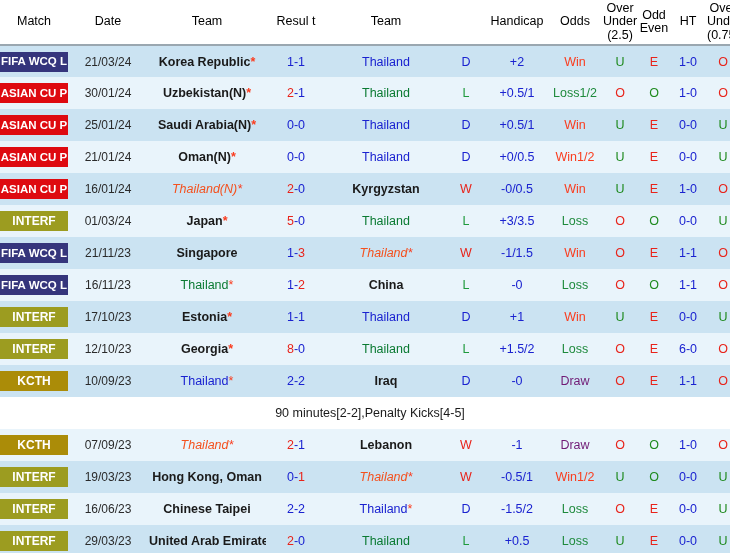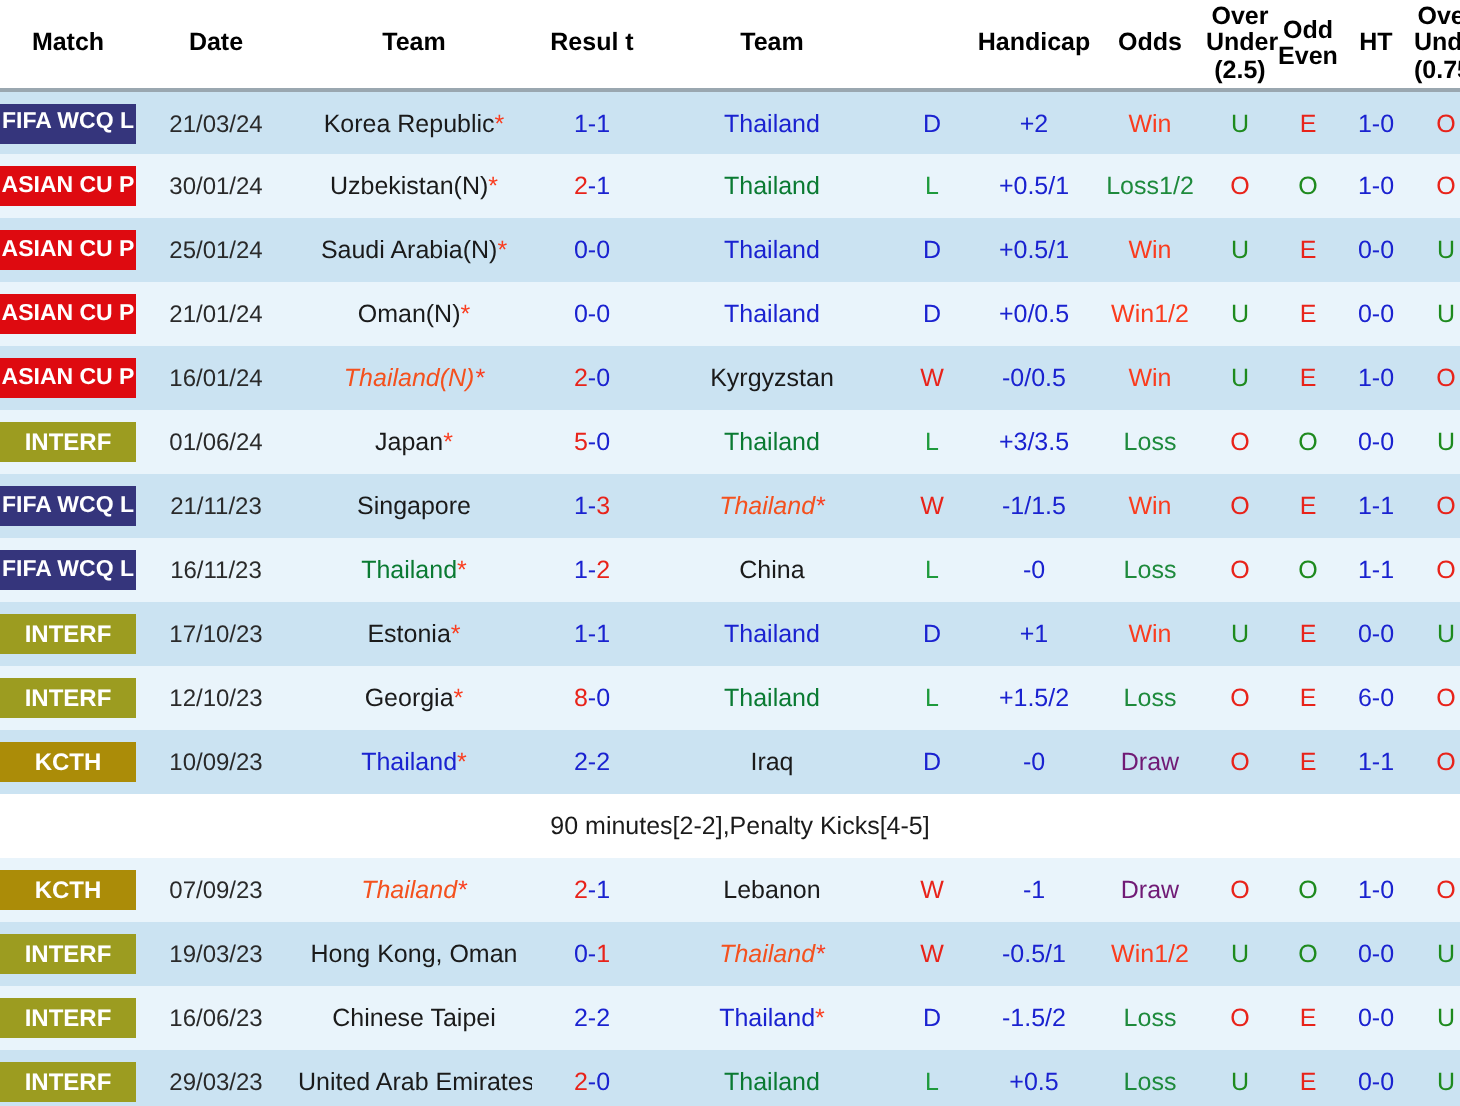--- a/index.html
+++ b/index.html
@@ -12,21 +12,21 @@
   #wrap{width:730px;height:553px;position:relative;}
 
   table.stats{
     width:730px;border-collapse:collapse;table-layout:fixed;
   }
   
   thead th{
     background:#ffffff;
     color:#000000;
     font-size:12.5px;
-    font-weight:bold;
+    font-weight:normal;
     text-align:center;
     vertical-align:middle;
     height:44px;
     padding:0 1px;
     border-bottom:2px solid #9aa7b0;
     line-height:1.08;
   }
   
   col.c-match  {width:68px;}
   col.c-date   {width:80px;}
@@ -60,21 +60,21 @@
     height:20px;width:68px;
     color:#ffffff;font-weight:bold;font-size:12px;
     line-height:1.0;
     text-align:center;
     box-sizing:border-box;
     padding:0 1px;
   }
   .badge.two-line{font-size:11.5px;line-height:1.05;}
 
   
-  .t-black {color:#1a1a1a;}
+  .t-black {color:#1a1a1a;font-weight:bold;}
   .t-blue  {color:#1a22d0;}
   .t-dgreen{color:#0a7a32;}
   .t-orange{color:#f4511e;font-style:italic;}
 
   .date{color:#2a2a2a;font-size:12px;}
   .star{color:#fa3c1e;}
 
   .sc-b{color:#1a22d0;font-weight:normal;}
   .sc-r{color:#e8231a;font-weight:normal;}
 
@@ -216,21 +216,21 @@
           <td class="o-Win">Win</td>
           <td class="ou-U">U</td>
           <td class="oe-E">E</td>
           <td class="ht">1-0</td>
           <td class="ou-O">O</td>
         </tr>
         <tr class="r-odd">
           <td class="badge-cell">
             <div class="badge" style="background: rgb(156, 156, 32);">INTERF</div>
           </td>
-          <td class="date">01/06/24</td>
+          <td class="date">01/03/24</td>
           <td><span class="t-black">Japan<span class="star">*</span></span></td>
           <td><span class="sc-r">5</span><span class="sc-b">-</span><span class="sc-b">0</span></td>
           <td><span class="t-dgreen">Thailand</span></td>
           <td class="w-L">L</td>
           <td class="hcap">+3/3.5</td>
           <td class="o-Loss">Loss</td>
           <td class="ou-O">O</td>
           <td class="oe-O">O</td>
           <td class="ht">0-0</td>
           <td class="ou-U">U</td>

